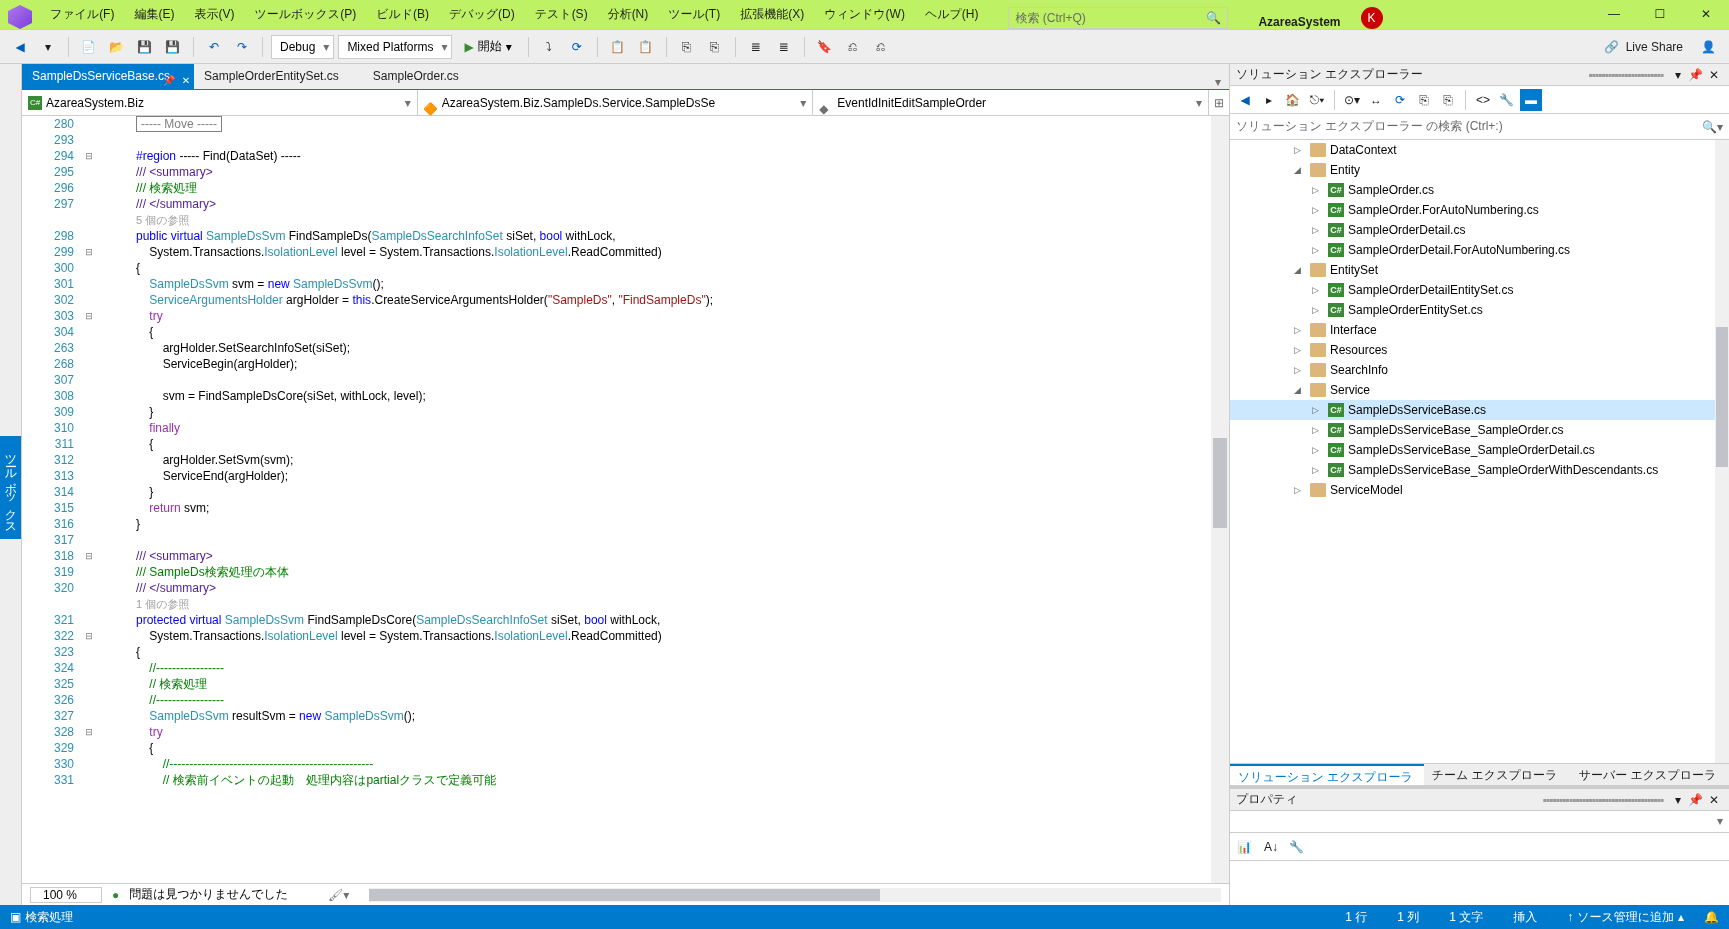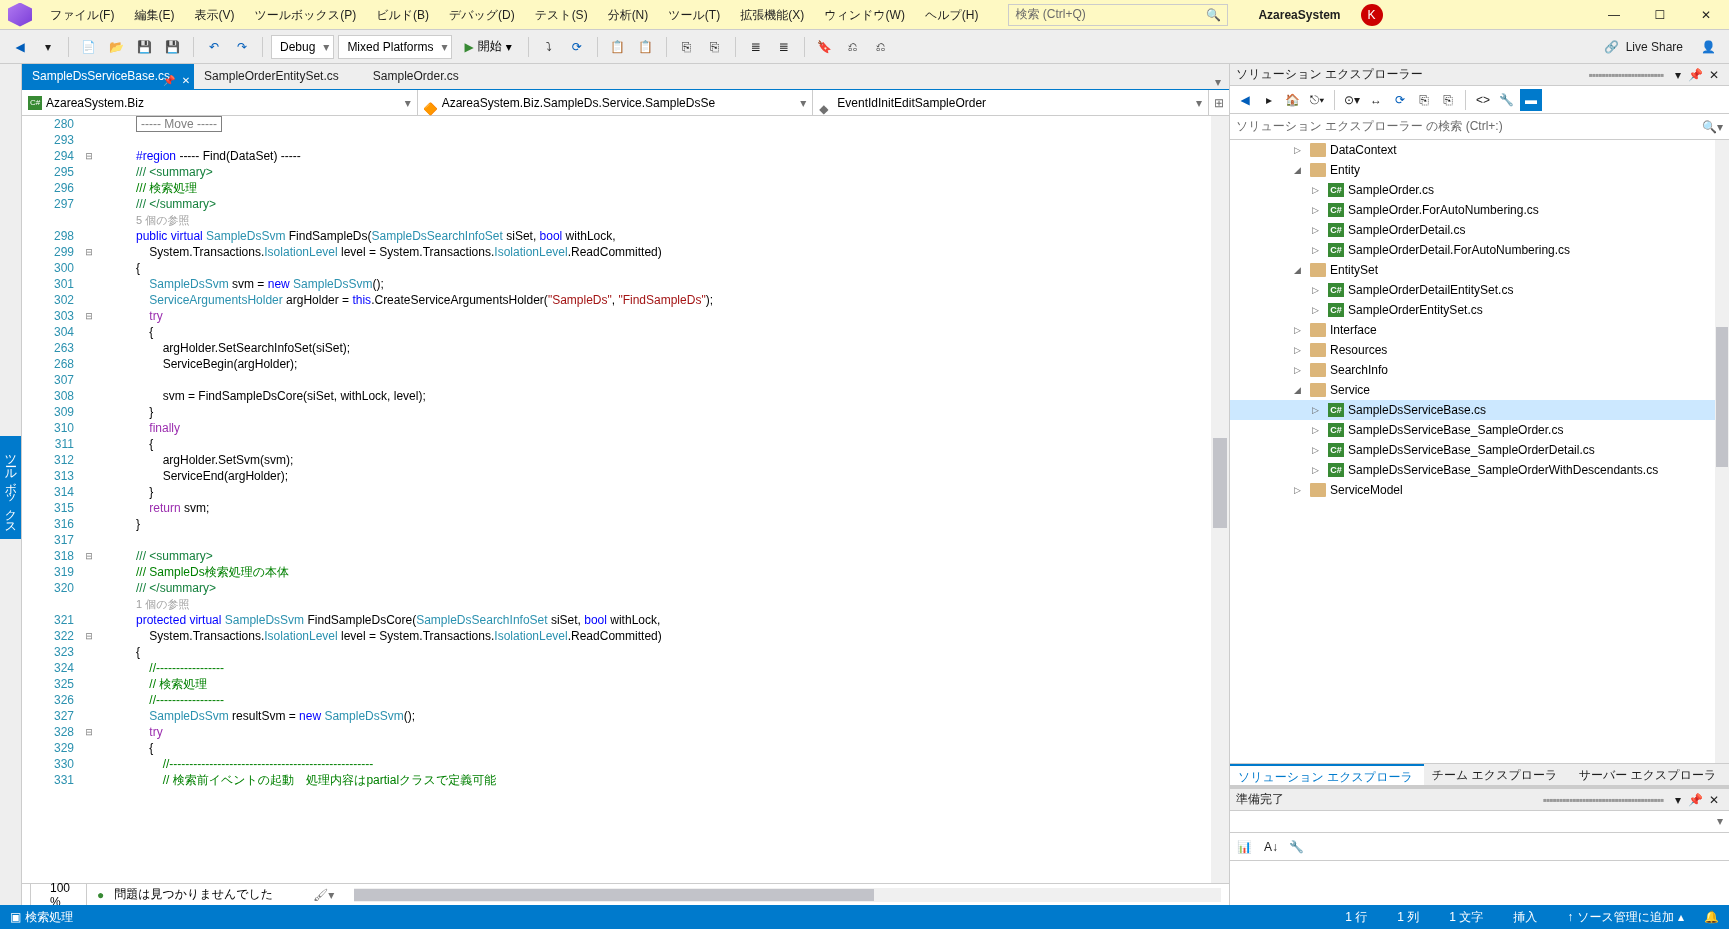--- a/index.html
+++ b/index.html
@@ -1,19 +1,19 @@
 <!DOCTYPE html>
 <html><head>
 <meta charset="utf-8">
 <style>
 * { margin: 0; padding: 0; box-sizing: border-box; font-family: "Yu Gothic UI", "Meiryo UI", sans-serif; font-size: 12px; }
 body { background: #fff; overflow: hidden; width: 1729px; height: 929px; display: flex; flex-direction: column; }
 
 
-.title-bar { height: 30px; display: flex; align-items: center; background: #fef9c3; border-bottom: 1px solid #ccc; }
+.title-bar { height: 30px; display: flex; align-items: flex-end; background: #bef264; border-bottom: 1px solid #ccc; }
 .vs-logo { width: 24px; height: 24px; margin: 0 8px; background: linear-gradient(135deg,#b179f1,#7a3dd8); clip-path: polygon(50% 0, 100% 25%, 100% 75%, 50% 100%, 0 75%, 0 25%); }
 .menu-item { padding: 0 10px; height: 30px; line-height: 30px; color: #1e1e1e; }
 .search-box { margin-left: 20px; width: 220px; height: 22px; border: 1px solid #ccc; padding: 0 6px; display: flex; align-items: center; justify-content: space-between; color: #6a6a6a; }
 .search-icon { color: #6a6a6a; }
 .project-name { margin-left: 20px; padding: 0 10px; color: #1e1e1e; font-weight: 700; }
 .user-badge { width: 22px; height: 22px; border-radius: 50%; background: #c00; color: #fff; text-align: center; line-height: 22px; margin-left: 10px; }
 .win-btns { margin-left: auto; display: flex; }
 .win-btn { width: 46px; height: 30px; text-align: center; line-height: 30px; color: #1e1e1e; }
 
 
@@ -52,30 +52,30 @@
 .gutter { width: 60px; background: #fff; text-align: right; padding-right: 8px; color: #2b91af; user-select: none; }
 .gutter .ln { height: 16px; line-height: 16px; }
 .fold-col { width: 14px; background: #fff; }
 .fold-col .fold { height: 16px; text-align: center; color: #808080; font-size: 9px; line-height: 16px; }
 .code { flex: 1; background: #fff; overflow: hidden; }
 .code-line { height: 16px; line-height: 16px; white-space: pre; }
 .code .kw { color: #0000ff; }
 .code .type { color: #2b91af; }
 .code .str { color: #a31515; }
 .code .cmt { color: #008000; }
-.code .xml { color: #15803d; }
+.code .xml { color: #4c1d95; }
 .code .region { color: #0000ff; }
 .code .mag { color: #9b2eaf; }
 .code .ref { color: #a0a0a0; font-size: 11px; }
 .code .box { border: 1px solid #808080; padding: 0 4px; color: #808080; }
 .vscroll { width: 18px; background: #f0f0f0; position: relative; }
 .vscroll .thumb { position: absolute; left: 2px; width: 14px; background: #c2c3c9; }
 
 .editor-footer { height: 22px; background: #fff; border-top: 1px solid #ccc; display: flex; align-items: center; padding: 0 8px; gap: 10px; }
-.editor-footer .zoom { width: 57px; border: 1px solid #ccc; padding: 0 19px; }
+.editor-footer .zoom { width: 72px; border: 1px solid #ccc; padding: 0 12px; }
 .editor-footer .ok { color: #388a34; }
 .editor-footer .hscroll { flex: 1; height: 14px; background: #f0f0f0; position: relative; margin-left: 10px; }
 .editor-footer .hscroll .thumb { position: absolute; top: 1px; height: 12px; background: #c2c3c9; }
 
 
 .right-panels { width: 500px; display: flex; flex-direction: column; border-left: 1px solid #ccc; }
 .panel { display: flex; flex-direction: column; }
 .panel-hdr { height: 22px; background: #eee; border-bottom: 1px solid #ccc; display: flex; align-items: center; padding: 0 6px; }
 .panel-hdr .title { flex: 1; color: #1e1e1e; }
 .panel-hdr .dots { color: #999; letter-spacing: -1px; margin-right: 6px; }
@@ -483,21 +483,21 @@
       </div>
       <div class="panel-tabs" id="se-tabs">
           <div class="panel-tab active">ソリューション エクスプローラー</div>
           <div class="panel-tab">チーム エクスプローラー</div>
           <div class="panel-tab">サーバー エクスプローラー</div>
         </div>
     </div>
 
     <div class="panel prop-panel">
       <div class="panel-hdr">
-        <span class="title">準備完了</span>
+        <span class="title">プロパティ</span>
         <span class="dots">▪▪▪▪▪▪▪▪▪▪▪▪▪▪▪▪▪▪▪▪▪▪▪▪▪▪▪▪▪▪▪▪▪▪▪▪▪</span>
         <span class="pbtn">▾</span>
         <span class="pbtn">📌</span>
         <span class="pbtn">✕</span>
       </div>
       <div class="prop-combo"></div>
       <div class="prop-toolbar">
         <div class="se-tb-btn">📊</div>
         <div class="se-tb-btn">A↓</div>
         <div class="se-tb-btn" style="color:#999">🔧</div>

